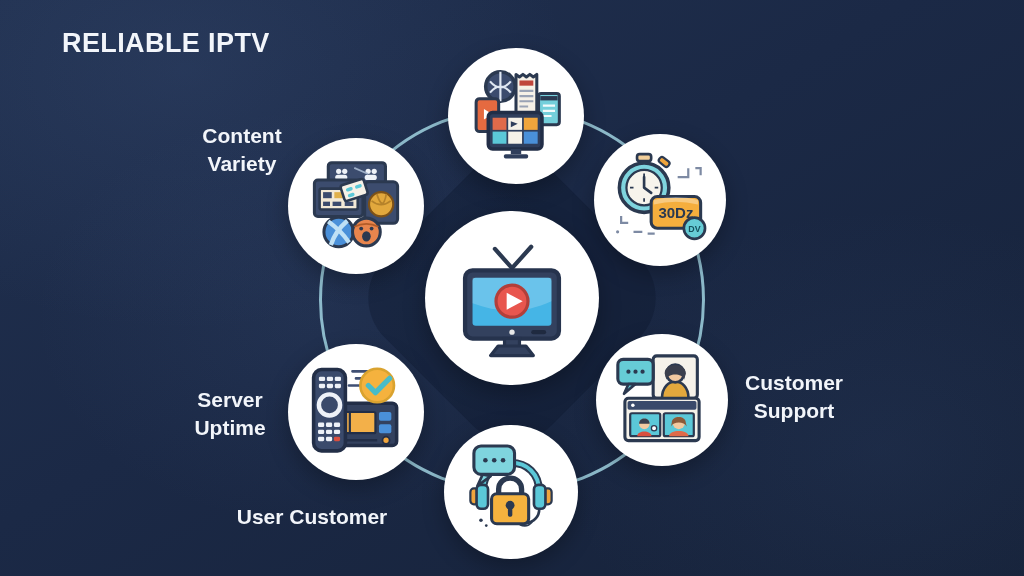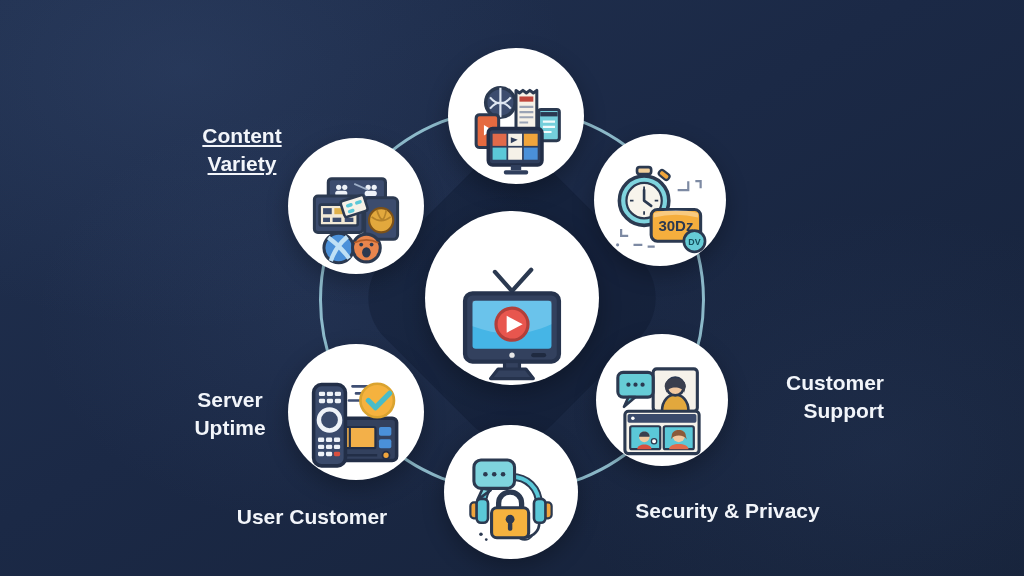--- a/index.html
+++ b/index.html
@@ -16,49 +16,50 @@
     position:absolute;left:394px;top:180px;width:236px;height:236px;
     transform:rotate(45deg);border-radius:56px;background:rgba(10,20,40,0.30);
   }
   .ring{
     position:absolute;left:319px;top:107px;width:386px;height:386px;
     box-sizing:border-box;border-radius:50%;
     border:3px solid rgba(160,210,224,0.85);
   }
   .node{
     position:absolute;background:#ffffff;border-radius:50%;
-    display:flex;align-items:flex-end;justify-content:center;
+    display:flex;align-items:center;justify-content:center;
     box-shadow:0 8px 22px rgba(0,0,0,0.28);
   }
   .node svg{display:block;}
   .page-title{
     position:absolute;left:62px;top:28px;
     color:#f2f5fa;font-size:27px;font-weight:800;letter-spacing:0.4px;
   }
   .node-label{
     position:absolute;color:#f2f5fa;font-size:21px;font-weight:700;
     text-align:center;line-height:1.32;white-space:pre-line;
   }
-  .lbl-content-variety{left:162px;top:122px;width:160px;text-decoration:underline;}
+  .lbl-content-variety{left:162px;top:122px;width:160px;}
   .lbl-stream-quality{left:692px;top:118px;width:150px;}
   .lbl-server-uptime{left:150px;top:386px;width:160px;}
-  .lbl-customer-support{left:704px;top:369px;width:180px;text-align:right;}
+  .lbl-customer-support{left:704px;top:369px;width:180px;}
   .lbl-user-interface{left:212px;top:503px;width:200px;white-space:nowrap;}
   .lbl-security-privacy{left:600px;top:497px;width:255px;white-space:nowrap;}
   .badge-rate{font-family:"Liberation Sans",sans-serif;font-weight:700;font-size:17px;fill:#2b3950;}
   .badge-format{font-family:"Liberation Sans",sans-serif;font-weight:700;font-size:10px;fill:#14505c;}
 </style>
 </head>
 <body>
 
 <div class="stage">
 
   <div class="center-blob"></div>
   <div class="ring"></div>
 
+  <div class="page-title">RELIABLE IPTV</div>
 
   <div class="node" style="left:425px;top:211px;width:174px;height:174px;">
     <svg width="128" height="128" viewBox="0 0 120 120">
       <path d="M44 14 L60 32 L78 12" fill="none" stroke="#2b3950" stroke-width="4" stroke-linecap="round" stroke-linejoin="round"></path>
       <rect x="16" y="34" width="88" height="64" rx="7" fill="#33415e" stroke="#26334d" stroke-width="4"></rect>
       <rect x="23" y="41" width="74" height="45" rx="3" fill="#45b5e6"></rect>
       <path d="M23 41 h74 v22 c-26 12 -50 11 -74 2 z" fill="rgba(255,255,255,0.20)"></path>
       <circle cx="60" cy="63" r="15" fill="#e8564e" stroke="#b23f3a" stroke-width="3"></circle>
       <path d="M55 55 L70 63 L55 71 Z" fill="#ffffff"></path>
       <circle cx="60" cy="92" r="2.5" fill="#e8e8e8"></circle>
@@ -237,15 +238,14 @@
     </svg>
   </div>
 
   <div class="node-label lbl-content-variety">Content
 Variety</div>
   <div class="node-label lbl-server-uptime">Server
 Uptime</div>
   <div class="node-label lbl-customer-support">Customer
 Support</div>
   <div class="node-label lbl-user-interface">User Customer</div>
-  <div class="node-label lbl-security-privacy">Security &amp; Privacy</div>
 
 </div>
 
 </body></html>

